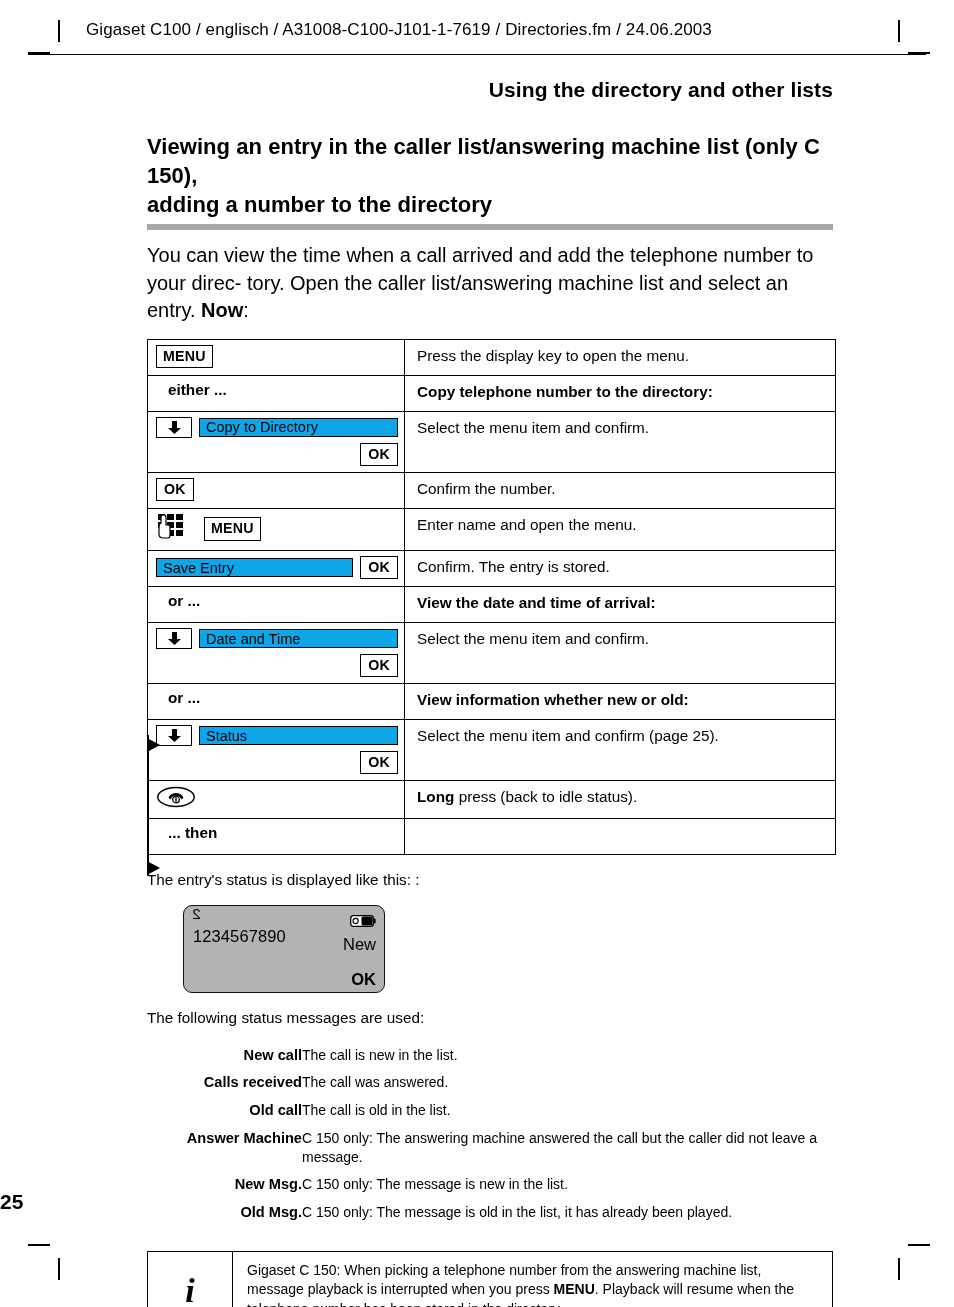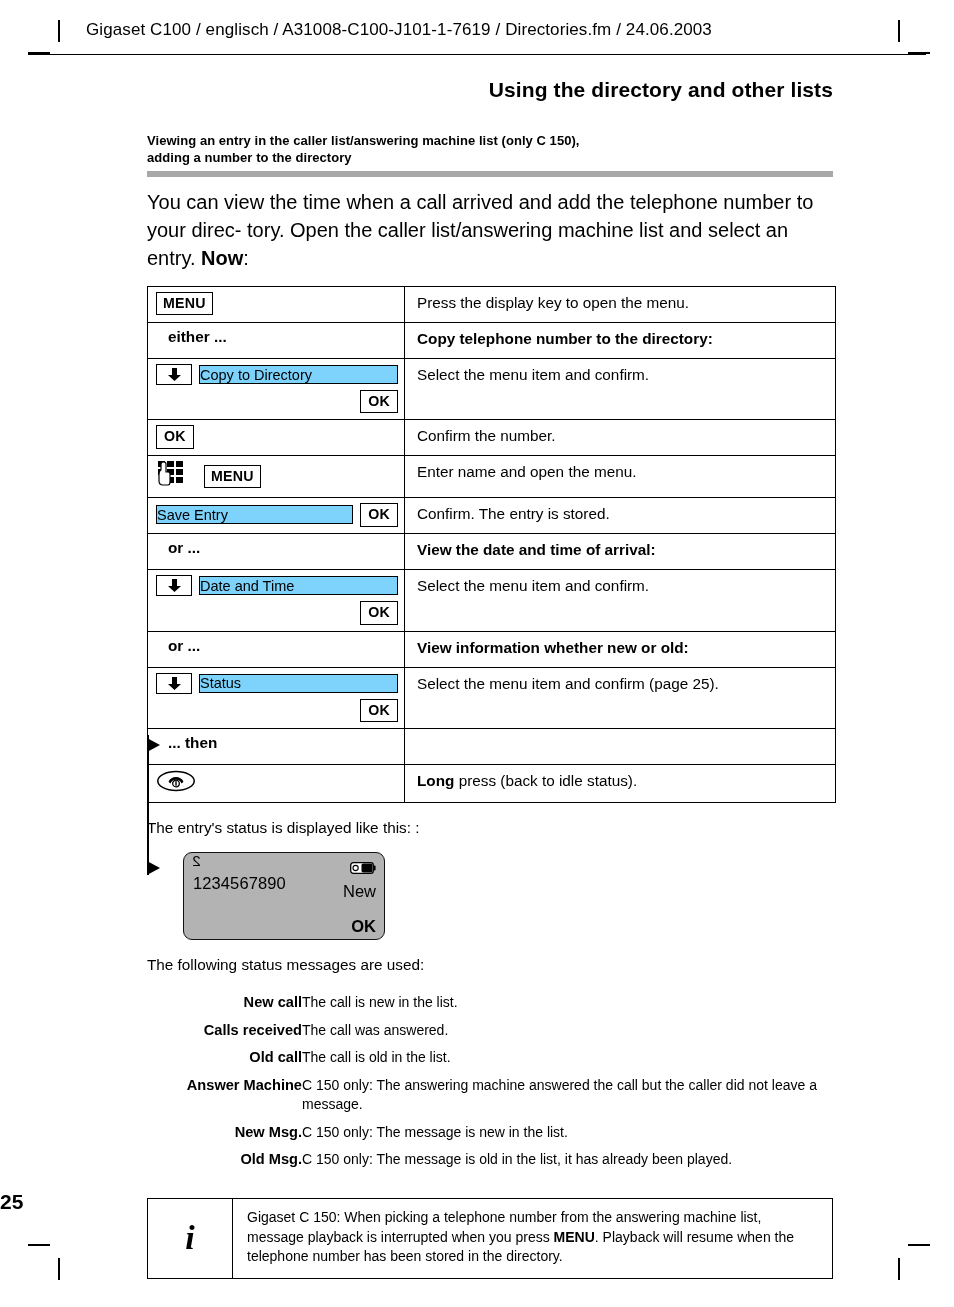--- a/index.html
+++ b/index.html
@@ -66,21 +66,21 @@
 
   .chapter-title {
     text-align: right;
     font-size: 21px;
     font-weight: bold;
     margin: 0 0 30px 0;
     letter-spacing: 0.1px;
   }
 
   .section-title {
-    font-size: 13px;
+    font-size: 22px;
     font-weight: bold;
     line-height: 1.32;
     margin: 0;
     letter-spacing: 0.05px;
   }
 
   .gray-rule {
     height: 6px;
     background: #a8a8a8;
     margin: 5px 0 12px 0;
@@ -160,23 +160,23 @@
     background: #fff;
   }
   .arrowbox svg { display: block; }
 
   .labelbox {
     flex: 1 1 auto;
     border: 1.3px solid #000;
     height: 19px;
     display: flex;
     align-items: center;
-    padding: 0 0;
+    padding: 0 6px;
     font-size: 14.5px;
-    background: #7dd3fc;
+    background: #0ea5e9;
     box-sizing: border-box;
   }
 
   .ok-right {
     display: flex;
     justify-content: flex-end;
     margin-top: 5px;
   }
 
   .inline-row {
@@ -517,49 +517,49 @@
                 </span>
                 <span class="labelbox">Status</span>
               </div>
               <div class="ok-right">
                 <span class="keybox ok">OK</span>
               </div>
             </div>
           </td>
           <td class="col-right">
             <div class="cr-inner cr-tall">Select the menu item and confirm (page 25).</div>
-          </td>
-        </tr>
-
-        <tr>
-          <td class="col-left">
-            <div class="word-lead">... then</div>
-          </td>
-          <td class="col-right">
-            <div class="cr-inner cr-empty"></div>
           </td>
         </tr>
 
         <tr>
           <td class="col-left">
             <div class="cl-inner">
               <span class="hangup-icon">
                 <svg width="40" height="22" viewBox="0 0 40 22" aria-hidden="true">
                   <ellipse cx="20" cy="11" rx="18.2" ry="9.4" fill="#fff" stroke="#000" stroke-width="1.5"></ellipse>
                   <g transform="translate(20,10.5)">
                     <path d="M-7.5 1.2 A 8.4 8.4 0 0 1 7.5 1.2 L 5.6 3.0 A 6.0 6.0 0 0 0 -5.6 3.0 Z" fill="#000"></path>
                     <circle cx="0" cy="3.0" r="3.3" fill="#fff" stroke="#000" stroke-width="1.3"></circle>
                     <rect x="-0.7" y="0.6" width="1.4" height="4.6" fill="#000"></rect>
                   </g>
                 </svg>
               </span>
             </div>
           </td>
           <td class="col-right">
             <div class="cr-inner"><b>Long</b><span> press (back to idle status).</span></div>
+          </td>
+        </tr>
+
+        <tr>
+          <td class="col-left">
+            <div class="word-lead">... then</div>
+          </td>
+          <td class="col-right">
+            <div class="cr-inner cr-empty"></div>
           </td>
         </tr>
 
       </tbody>
     </table>
 
     <p class="mid-text">The entry's status is displayed like this: :</p>
 
     <div class="display-wrap">
       <div class="display">

